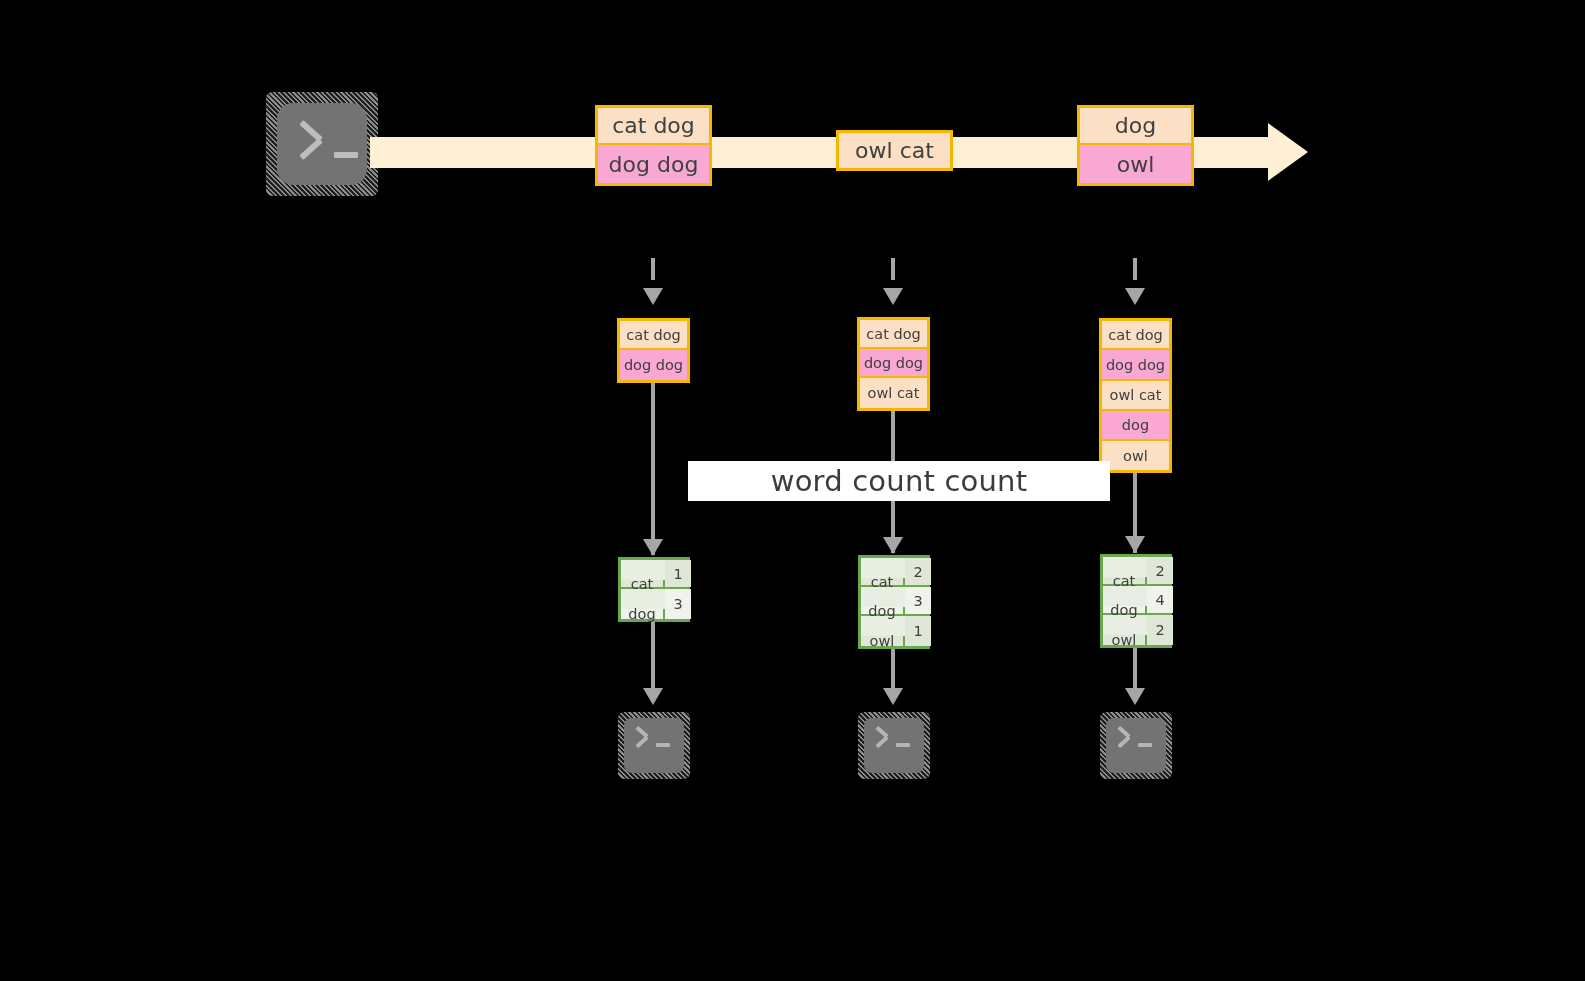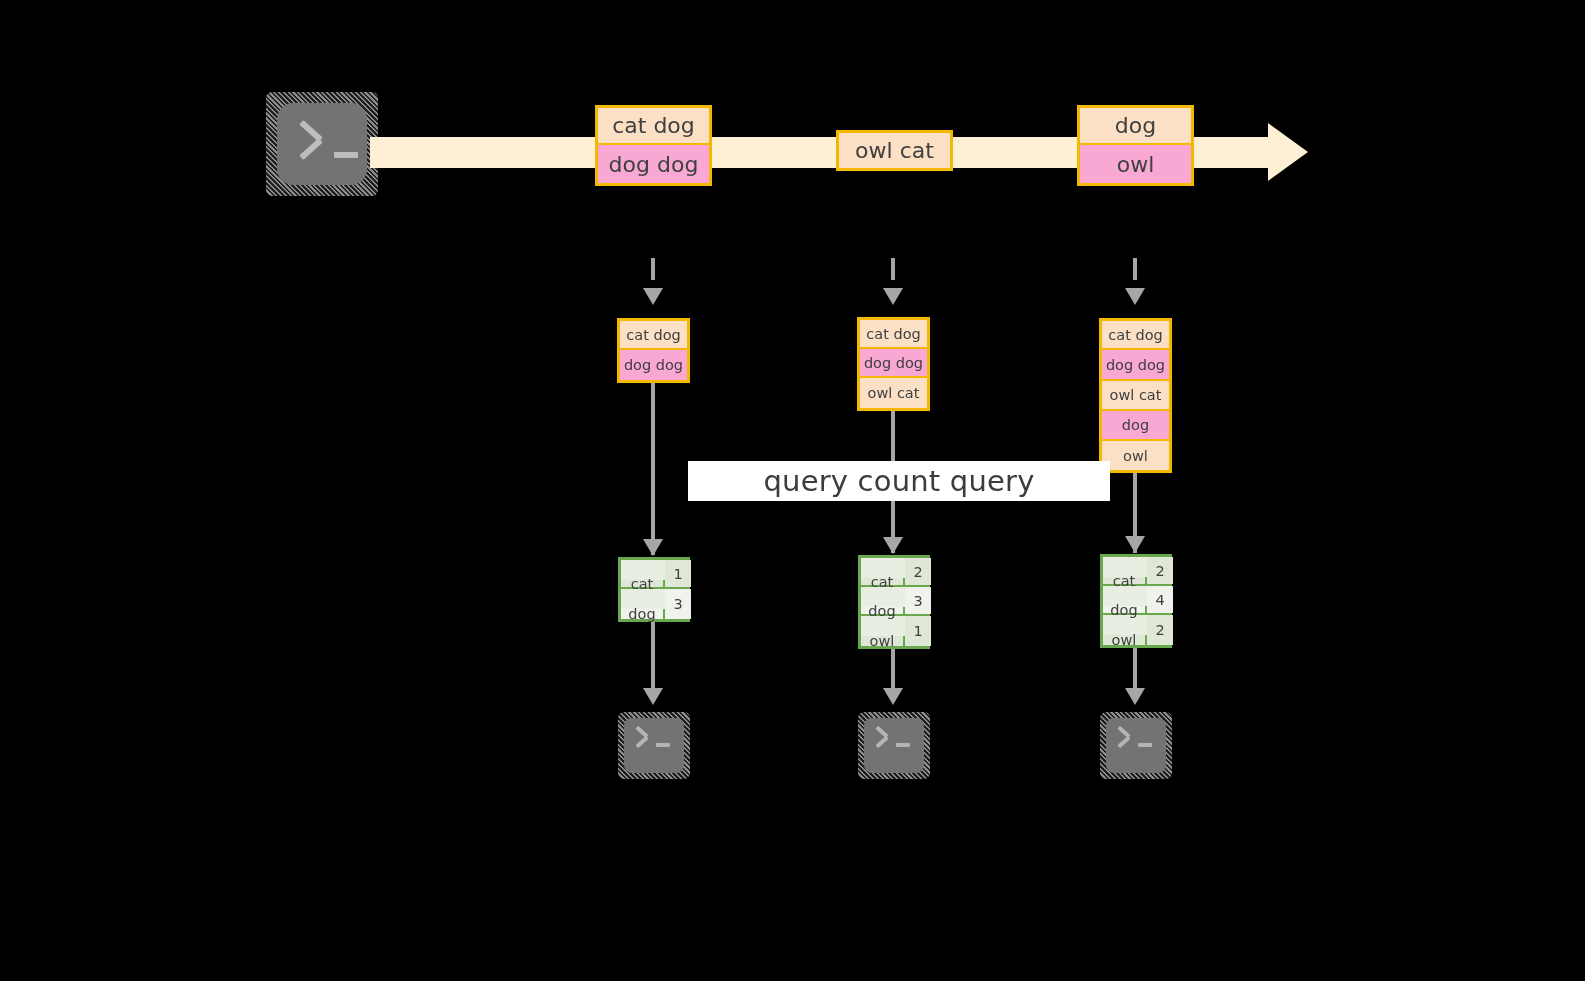--- a/index.html
+++ b/index.html
@@ -315,16 +315,16 @@
 
   <div class="term small" style="left:1100px; top:712px; width:72px; height:67px;">
     <div class="hatch"></div>
     <div class="face"></div>
     <span class="chev chev-a"></span>
     <span class="chev chev-b"></span>
     <span class="und"></span>
   </div>
 
   <div id="query-band" style="left:688px; top:461px; width:422px; height:40px;">
-    <span class="txt">query count query</span>
+    <span class="txt">word count count</span>
   </div>
 
 </div>
 
 </body></html>

